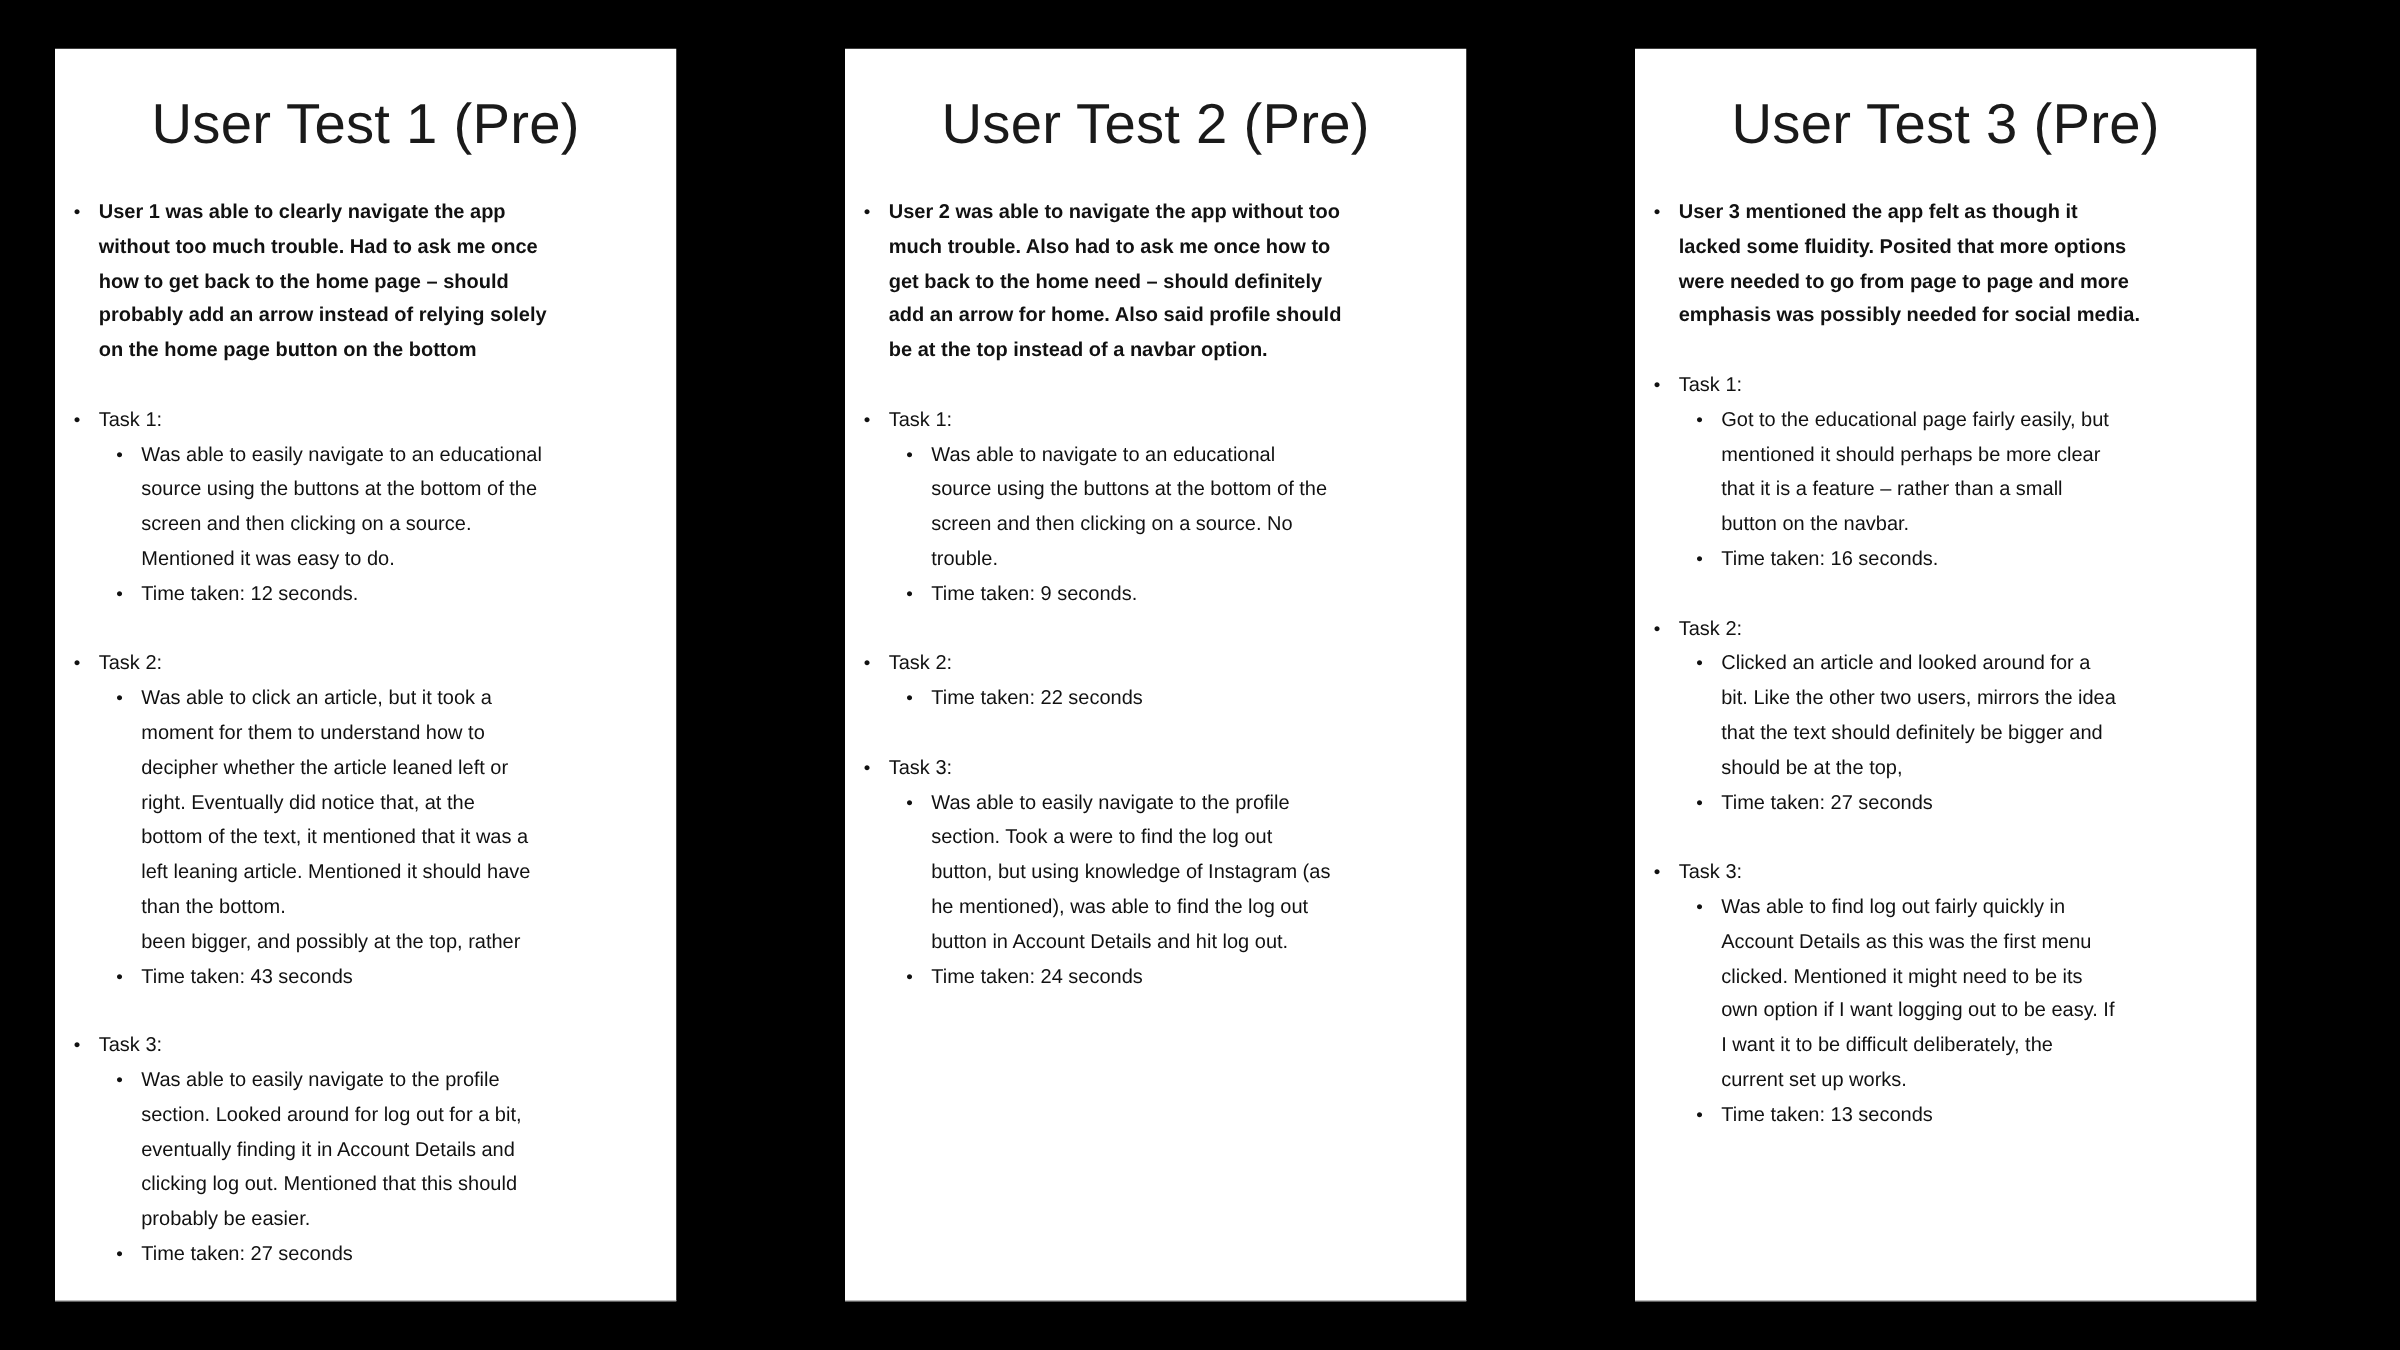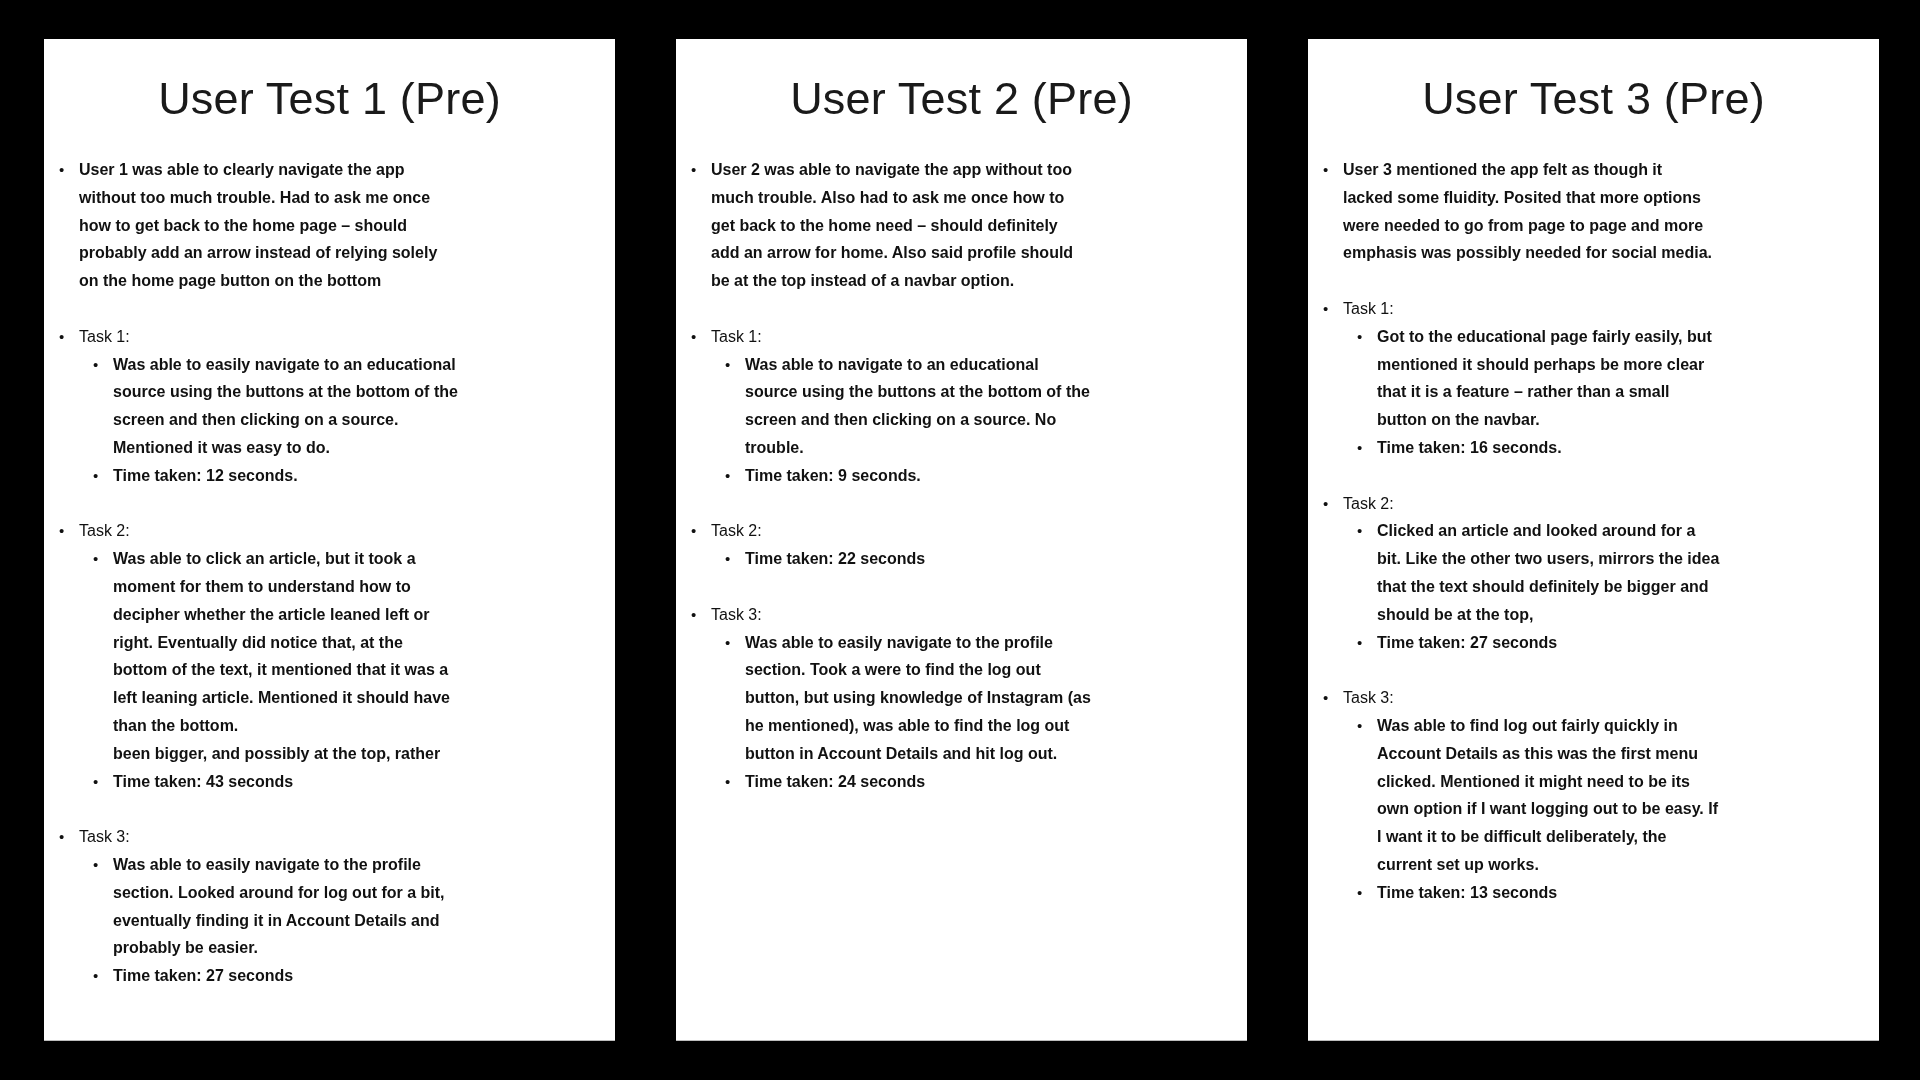--- a/index.html
+++ b/index.html
@@ -7,21 +7,21 @@
     width: 1920px; height: 1080px;
     background: #000000;
     position: relative;
     overflow: hidden;
     font-family: "Liberation Sans", "DejaVu Sans", sans-serif;
     color: #111111;
   }
   .slide {
     position: absolute;
     top: 39px;
-    width: 571px;
+    width: 497px;
     height: 1002px;
     background: #ffffff;
     border-bottom: 1px solid #bdbdbd;
     box-sizing: border-box;
   }
   .slide-title {
     position: absolute;
     left: 0; right: 0;
     top: 34px;
     text-align: center;
@@ -48,21 +48,21 @@
     position: absolute;
     left: 2px;
     top: 0;
     font-weight: normal;
     font-size: 15px;
   }
   .bullet.task { font-weight: normal; }
   .sub {
     position: relative;
     padding-left: 56px;
-    font-weight: bold;
+    font-weight: normal;
   }
   .sub::before {
     content: "•";
     position: absolute;
     left: 36px;
     top: 0;
     font-weight: normal;
     font-size: 15px;
   }
   .gap { height: 27.8px; }
@@ -102,20 +102,21 @@
       <span class="line">than the bottom.</span>
       <span class="line">been bigger, and possibly at the top, rather</span>
     </div>
     <div class="sub">Time taken: 43 seconds</div>
     <div class="gap"></div>
     <div class="bullet task">Task 3:</div>
     <div class="sub">
       <span class="line">Was able to easily navigate to the profile</span>
       <span class="line">section. Looked around for log out for a bit,</span>
       <span class="line">eventually finding it in Account Details and</span>
+      <span class="line">clicking log out. Mentioned that this should</span>
       <span class="line">probably be easier.</span>
     </div>
     <div class="sub">Time taken: 27 seconds</div>
   </div>
 </div>
 
 <div class="slide" style="left:676px;">
   <div class="slide-title">User Test 2 (Pre)</div>
   <div class="content">
     <div class="bullet">

